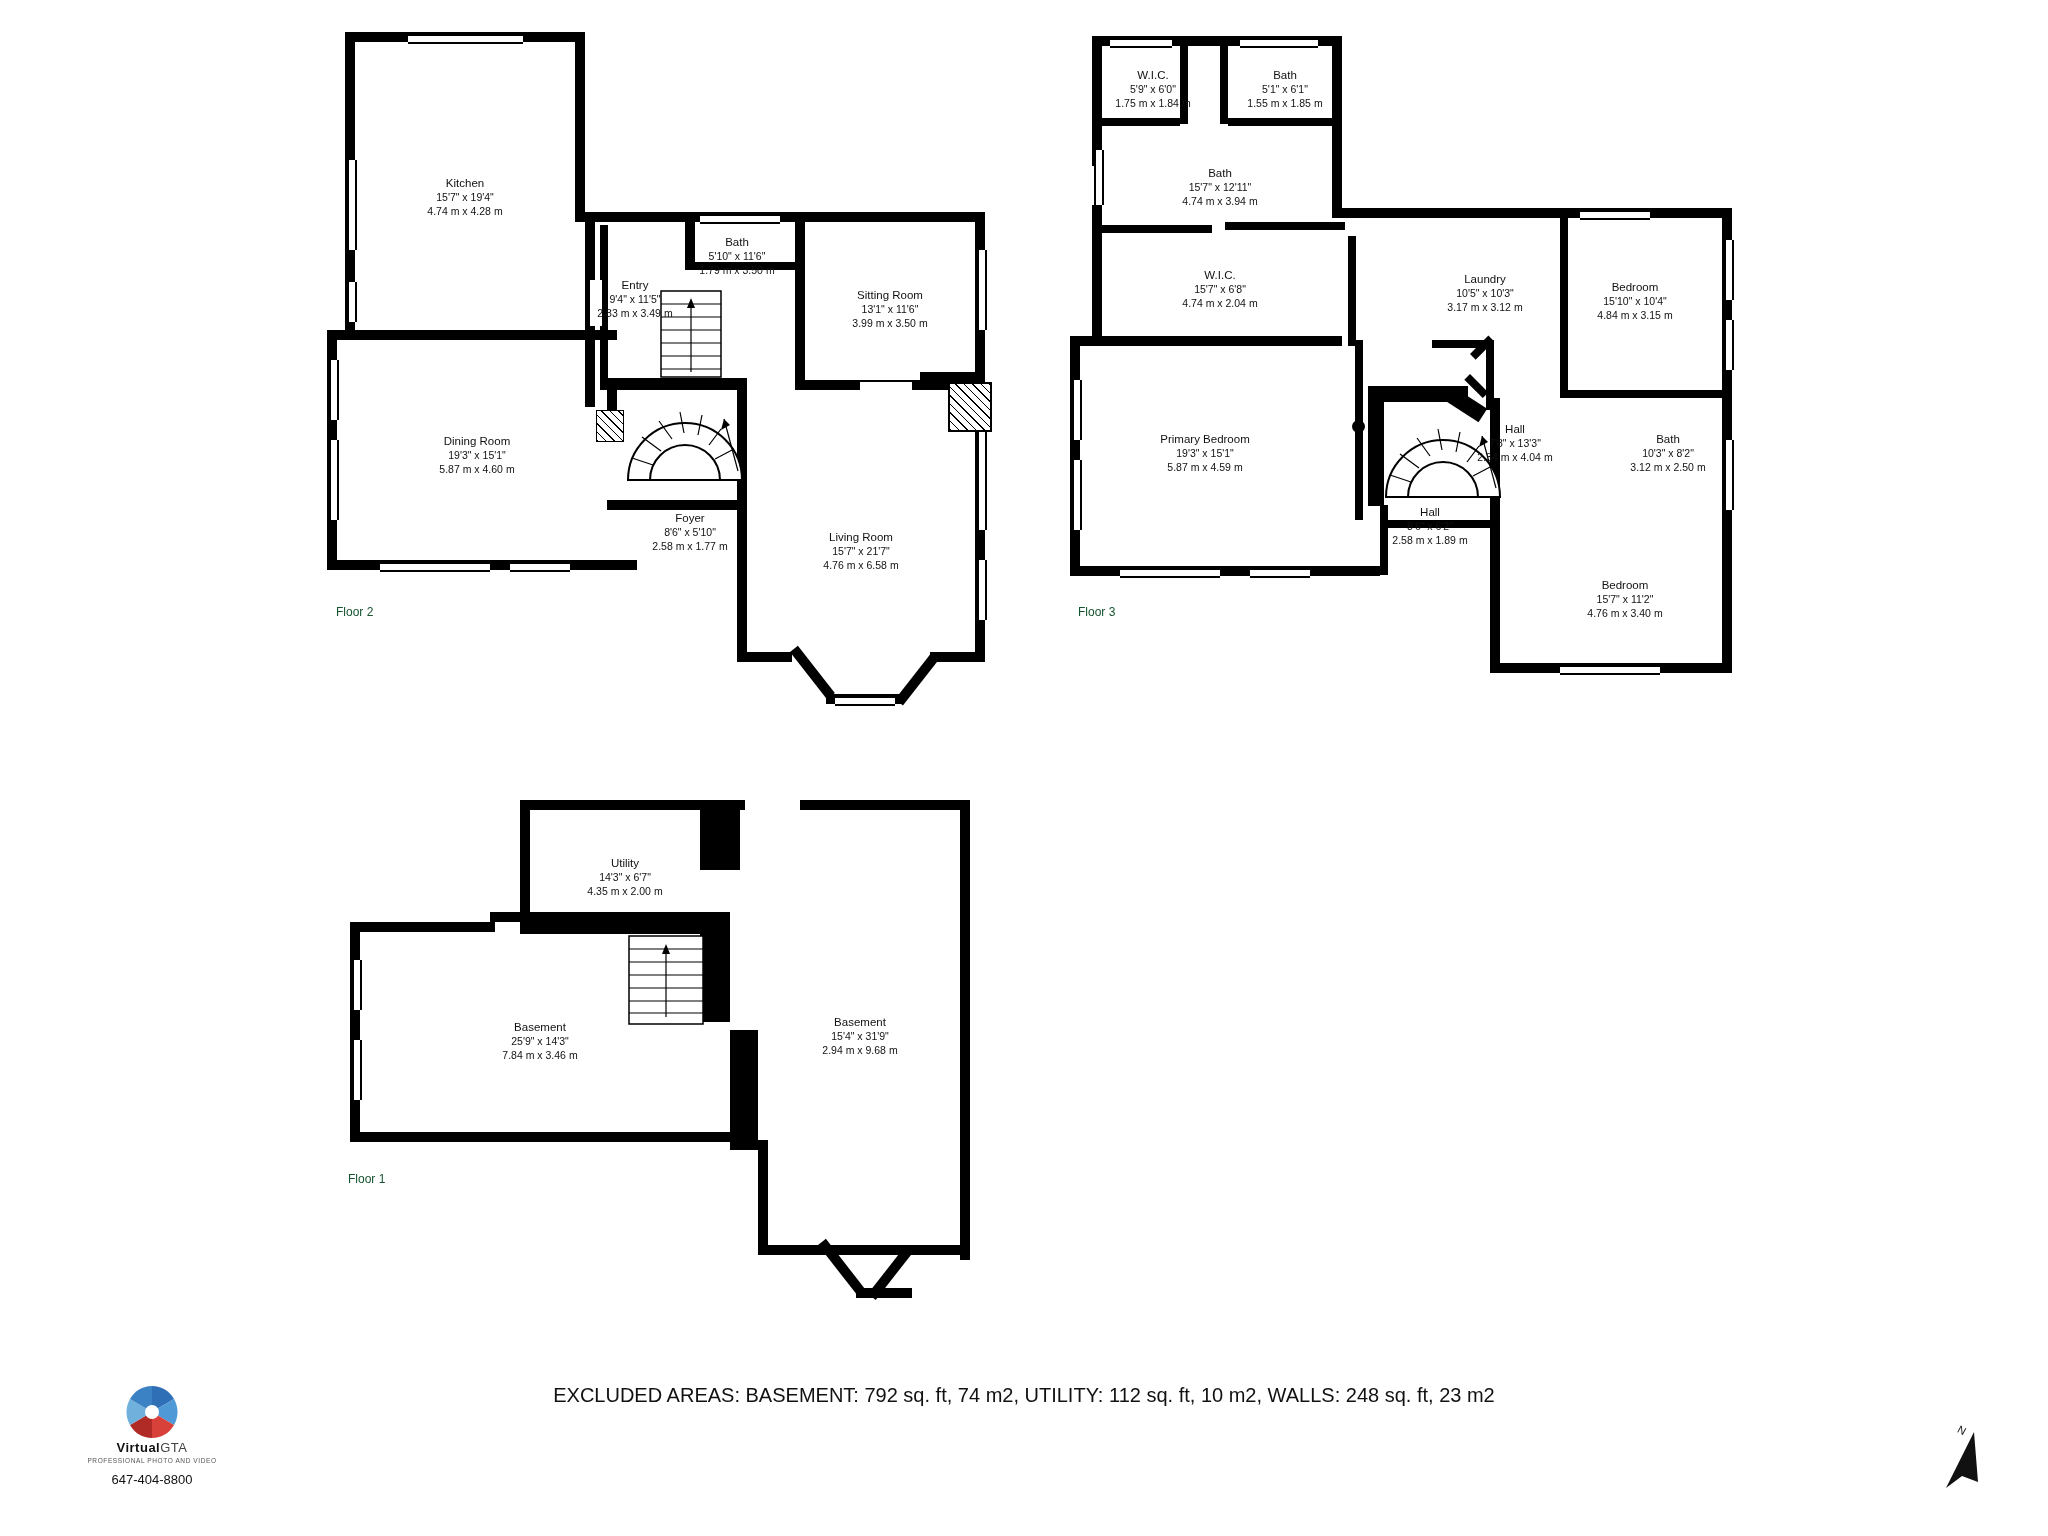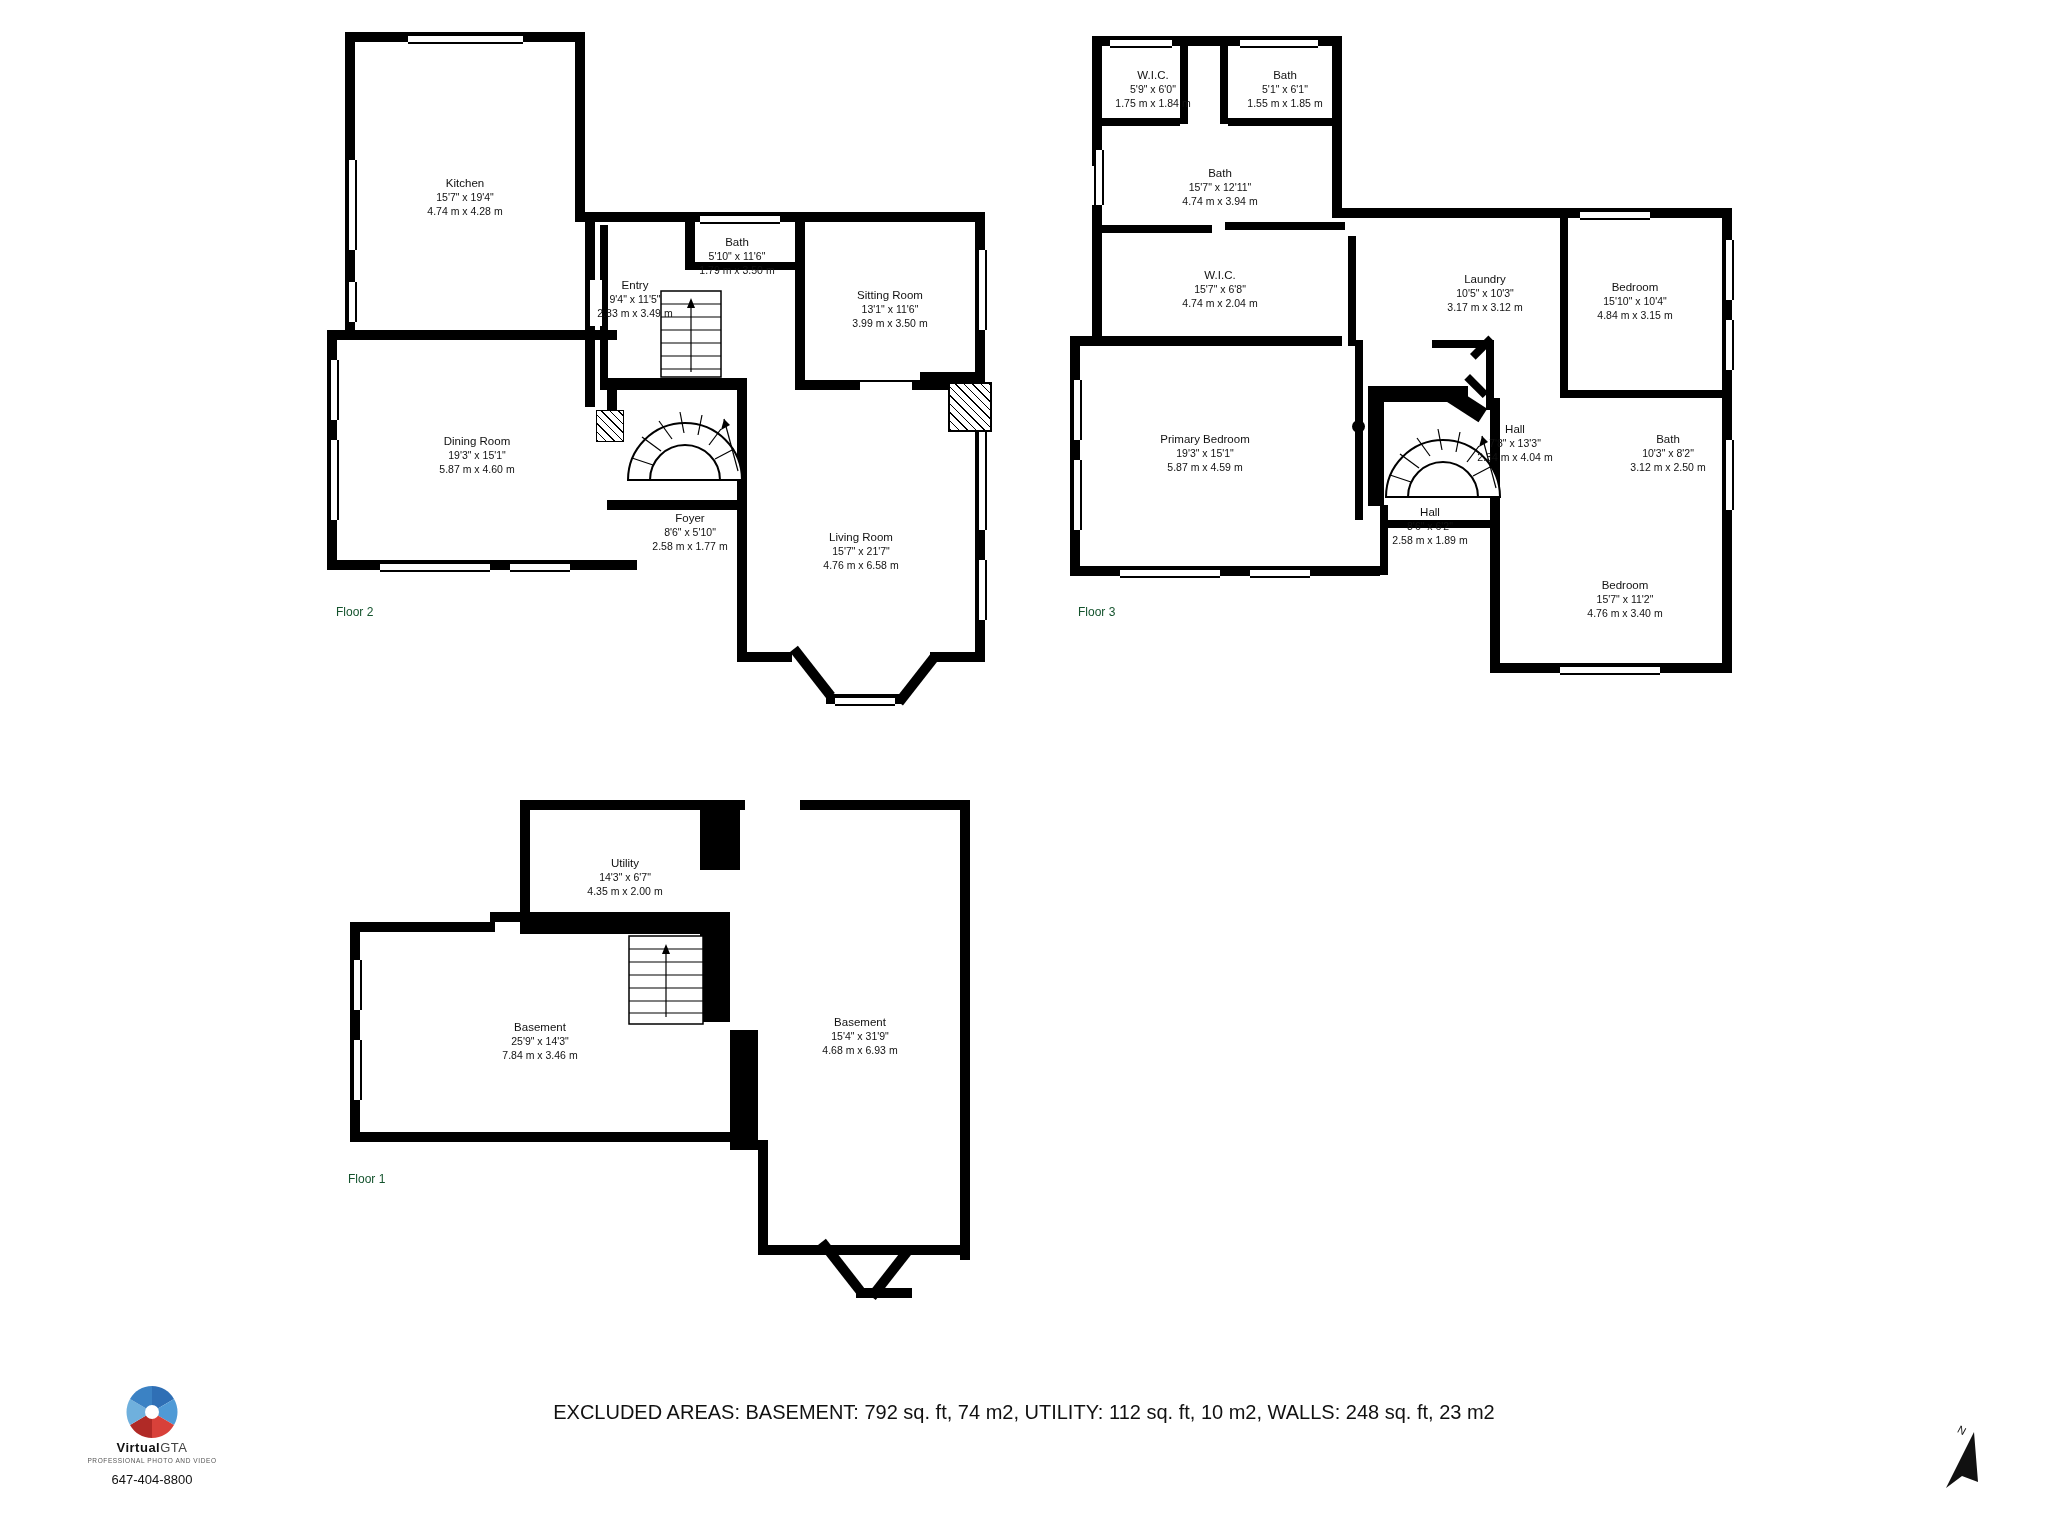--- a/index.html
+++ b/index.html
@@ -23,21 +23,21 @@
   .label .nm{font-size:11.5px;}
   .label .d1{font-size:10.5px;}
   .label .d2{font-size:10.5px;}
 
   .floor-tag{position:absolute;font-size:12px;color:#14532d;}
 
   
   .footer{position:absolute;left:0;right:0;text-align:center;}
   .tot{font-size:24px;font-weight:bold;letter-spacing:.2px;}
   .sub{font-size:20px;margin-top:6px;}
-  .sub2{font-size:20px;margin-top:19px;}
+  .sub2{font-size:20px;margin-top:2px;}
   .note{font-size:12px;margin-top:14px;color:#222;}
 
   
   .logo-wrap{position:absolute;left:52px;top:1384px;width:200px;text-align:center;}
   .logo-name{font-size:13px;font-weight:bold;letter-spacing:.5px;margin-top:0;}
   .logo-name .gta{font-weight:normal;color:#444;}
   .logo-tag{font-size:6.5px;letter-spacing:.6px;color:#555;margin-top:2px;}
   .logo-phone{font-size:13px;margin-top:8px;color:#111;}
 
   
@@ -366,21 +366,21 @@
       <div class="d2">4.35 m x 2.00 m</div>
     </div>
     <div class="label" style="left:470px;top:1020px;width:140px;">
       <div class="nm">Basement</div>
       <div class="d1">25'9" x 14'3"</div>
       <div class="d2">7.84 m x 3.46 m</div>
     </div>
     <div class="label" style="left:790px;top:1015px;width:140px;">
       <div class="nm">Basement</div>
       <div class="d1">15'4" x 31'9"</div>
-      <div class="d2">4.68 m x 6.93 m</div>
+      <div class="d2">2.94 m x 9.68 m</div>
     </div>
 
     <div class="floor-tag" style="left:348px;top:1172px;">Floor 1</div>
   </div>
 
   <div class="footer" style="top:1382px;">
     <div class="sub2">EXCLUDED AREAS: BASEMENT: 792 sq. ft, 74 m2, UTILITY: 112 sq. ft, 10 m2, WALLS: 248 sq. ft, 23 m2</div>
   </div>
 
   <div class="logo-wrap">

